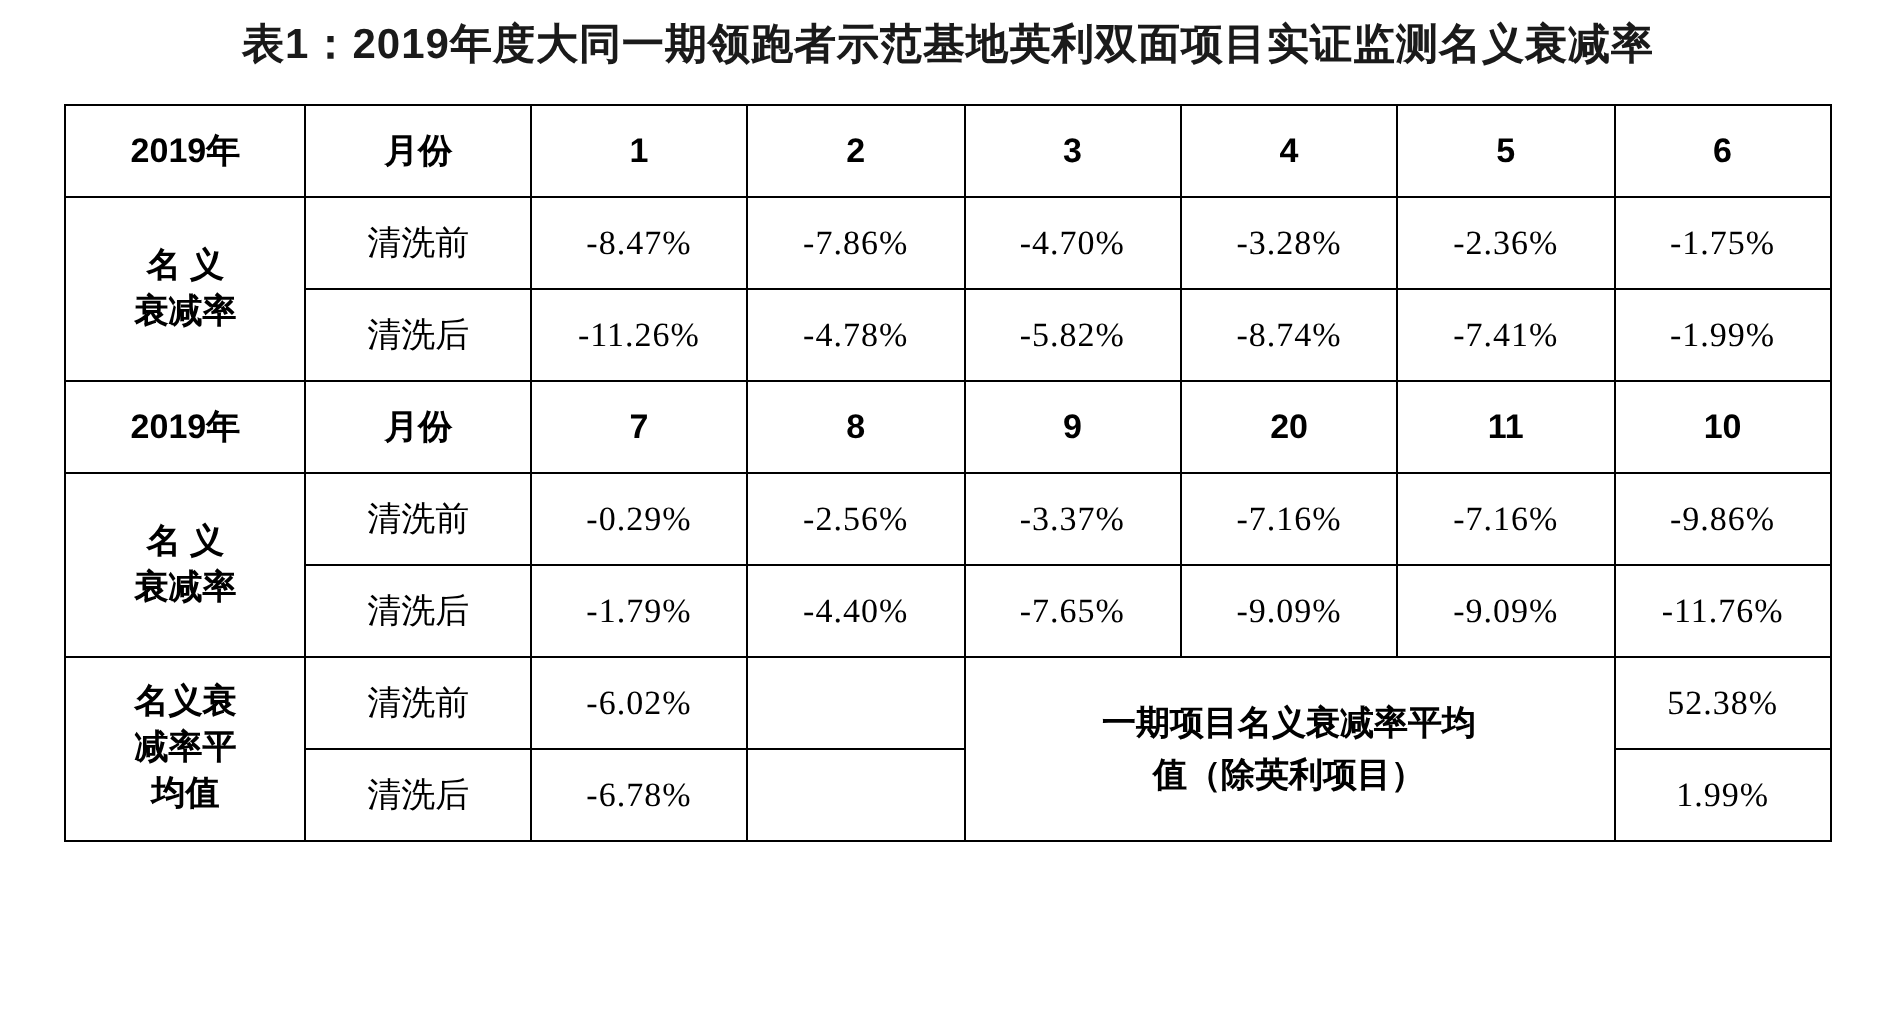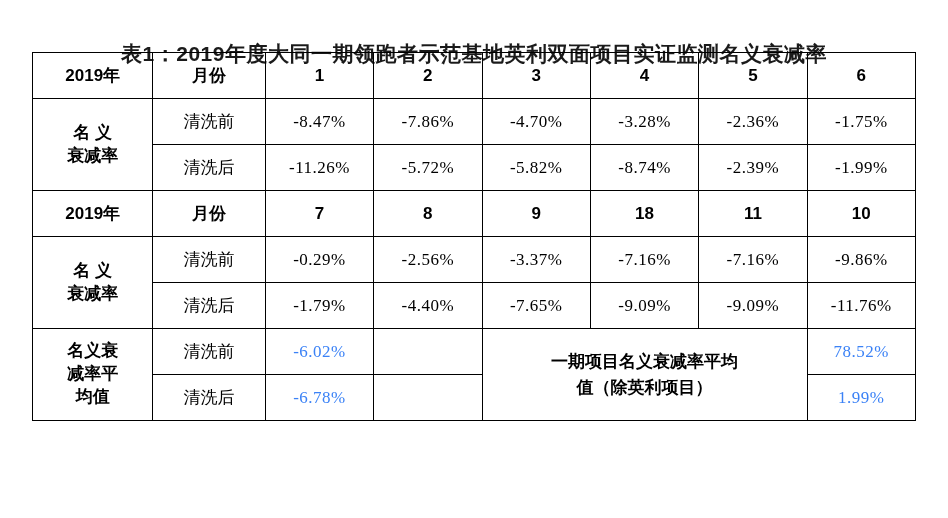--- a/index.html
+++ b/index.html
@@ -23,21 +23,20 @@
   .caption {
     position: absolute;
     top: 8px;
     left: 0;
     width: 948px;
     text-align: center;
     font-size: 21px;
     font-weight: bold;
     letter-spacing: 0.5px;
     color: #1a1a1a;
-    margin-top: 32px;
   }
   .table-wrap {
     position: absolute;
     top: 52px;
     left: 32px;
     width: 884px;
   }
   table.data {
     border-collapse: collapse;
     width: 884px;
@@ -73,21 +72,21 @@
   .sublabel {
     font-size: 17px;
   }
   .num {
     font-family: "Liberation Serif", serif;
     font-size: 18px;
     letter-spacing: 0.5px;
     margin-left: 15px;
   }
   .red {
-    color: #3b82f6;
+    color: #000000;
   }
   .avg-label {
     font-weight: bold;
     font-size: 19px;
     line-height: 1.5;
   }
   .tall {
     height: 58px;
   }
   .blank {
@@ -136,34 +135,34 @@
           <td class="num">-7.86%</td>
           <td class="num">-4.70%</td>
           <td class="num">-3.28%</td>
           <td class="num">-2.36%</td>
           <td class="num">-1.75%</td>
         </tr>
 
         <tr>
           <td class="sublabel">清洗后</td>
           <td class="num">-11.26%</td>
-          <td class="num">-5.72%</td>
+          <td class="num">-4.78%</td>
           <td class="num">-5.82%</td>
           <td class="num">-8.74%</td>
-          <td class="num">-2.39%</td>
+          <td class="num">-7.41%</td>
           <td class="num">-1.99%</td>
         </tr>
 
         <tr>
           <td class="hdr-year">2019年</td>
           <td class="hdr">月份</td>
           <td class="hdr">7</td>
           <td class="hdr">8</td>
           <td class="hdr">9</td>
-          <td class="hdr">18</td>
+          <td class="hdr">20</td>
           <td class="hdr">11</td>
           <td class="hdr">10</td>
         </tr>
 
         <tr>
           <td class="rowlabel" rowspan="2">
             <div>名 义</div>
             <div>衰减率</div>
           </td>
           <td class="sublabel">清洗前</td>
@@ -191,21 +190,21 @@
             <div>减率平</div>
             <div>均值</div>
           </td>
           <td class="sublabel tall">清洗前</td>
           <td class="num red tall">-6.02%</td>
           <td class="blank tall"></td>
           <td class="avg-label tall" colspan="3" rowspan="2">
             <div>一期项目名义衰减率平均</div>
             <div>值（除英利项目）</div>
           </td>
-          <td class="num red tall">78.52%</td>
+          <td class="num red tall">52.38%</td>
         </tr>
 
         <tr>
           <td class="sublabel tall">清洗后</td>
           <td class="num red tall">-6.78%</td>
           <td class="blank tall"></td>
           <td class="num red tall">1.99%</td>
         </tr>
 
       </tbody>

